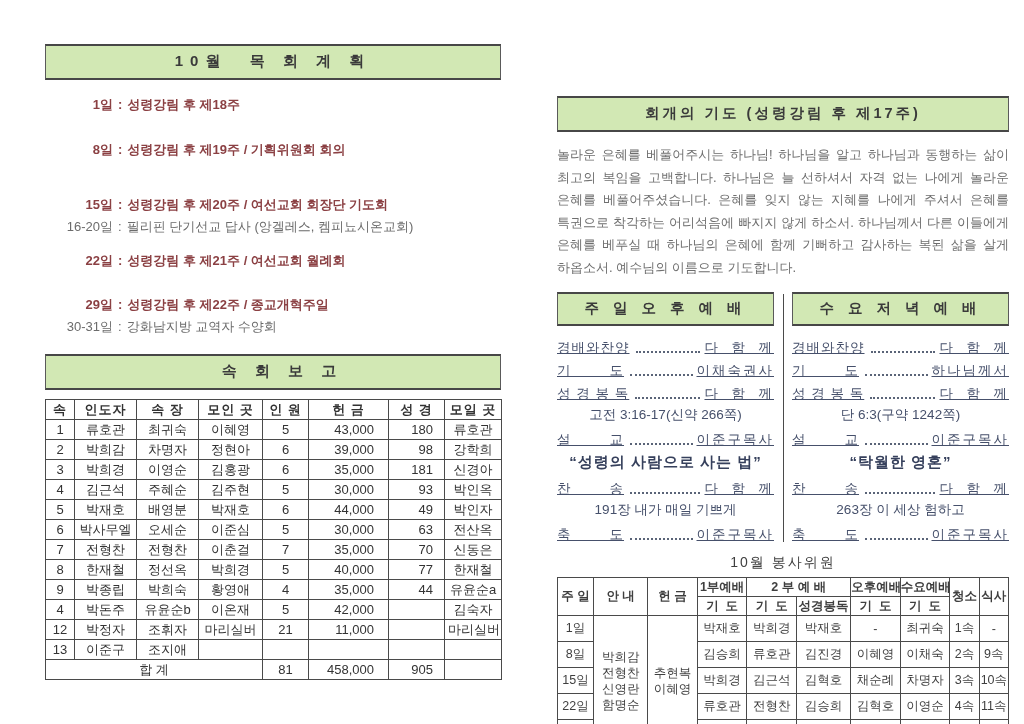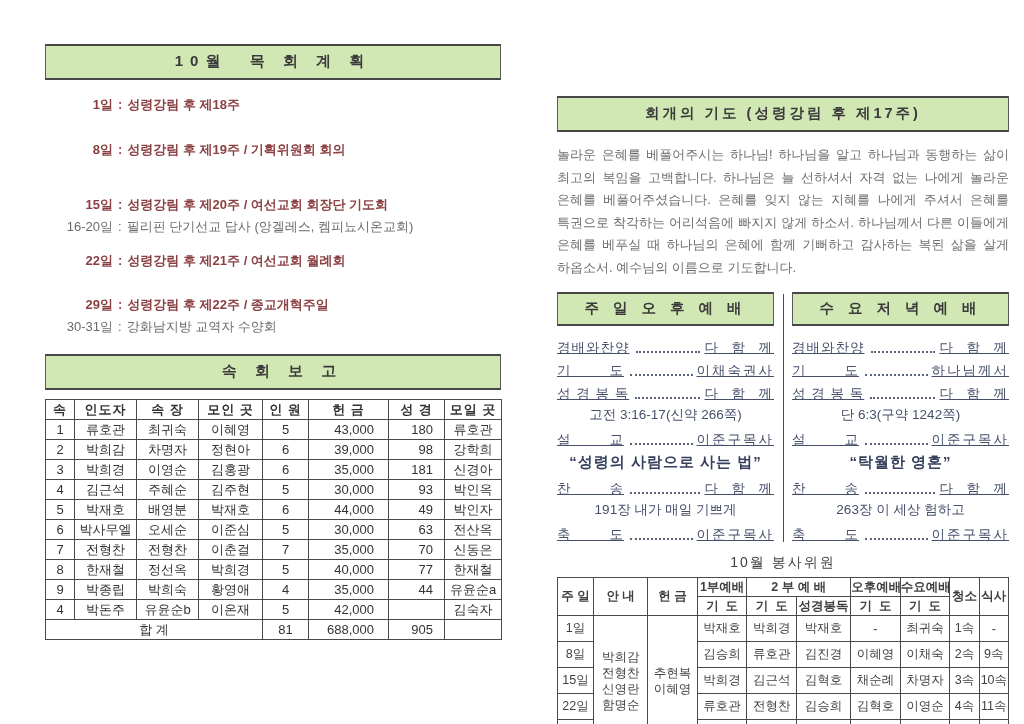--- a/index.html
+++ b/index.html
@@ -238,26 +238,46 @@
         <tr>
           <td class="c0">4</td>
           <td class="c1">박돈주</td>
           <td class="c2">유윤순b</td>
           <td class="c3">이온재</td>
           <td class="c4">5</td>
           <td class="c5">42,000</td>
           <td class="c6"></td>
           <td class="c7">김숙자</td>
         </tr>
+        <tr>
+          <td class="c0">12</td>
+          <td class="c1">박정자</td>
+          <td class="c2">조휘자</td>
+          <td class="c3">마리실버</td>
+          <td class="c4">21</td>
+          <td class="c5">11,000</td>
+          <td class="c6"></td>
+          <td class="c7">마리실버</td>
+        </tr>
+        <tr>
+          <td class="c0">13</td>
+          <td class="c1">이준구</td>
+          <td class="c2">조지애</td>
+          <td class="c3"></td>
+          <td class="c4"></td>
+          <td class="c5"></td>
+          <td class="c6"></td>
+          <td class="c7"></td>
+        </tr>
       </tbody>
     <tfoot>
       <tr>
         <td colspan="4">합   계</td>
         <td class="c4">81</td>
-        <td class="c5">688,000</td>
+        <td class="c5">458,000</td>
         <td class="c6">905</td>
         <td></td>
       </tr>
     </tfoot>
   </table>
 </div>
 
 <div class="page" id="page-right">
 
   <div class="green-bar" id="prayer-bar">회개의 기도 (성령강림 후 제17주)</div>

